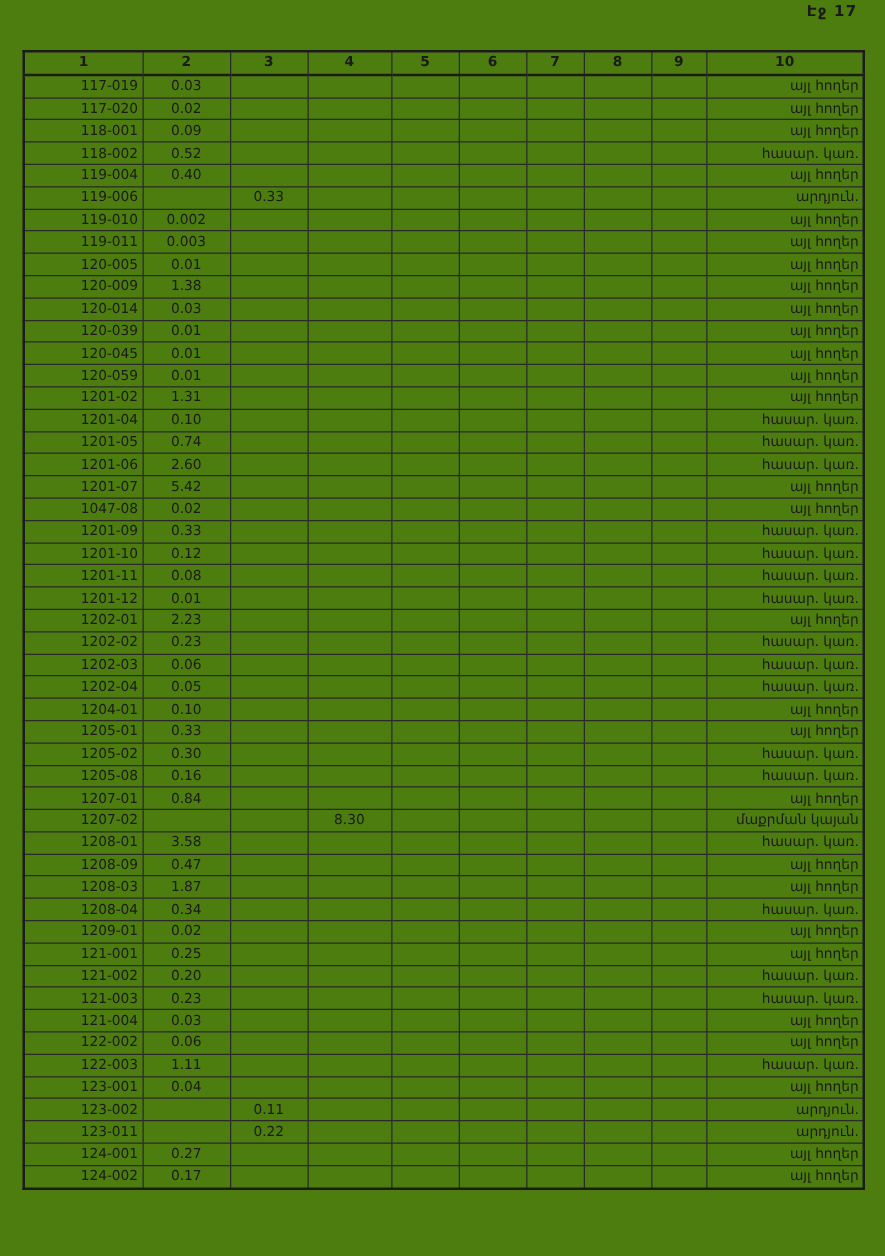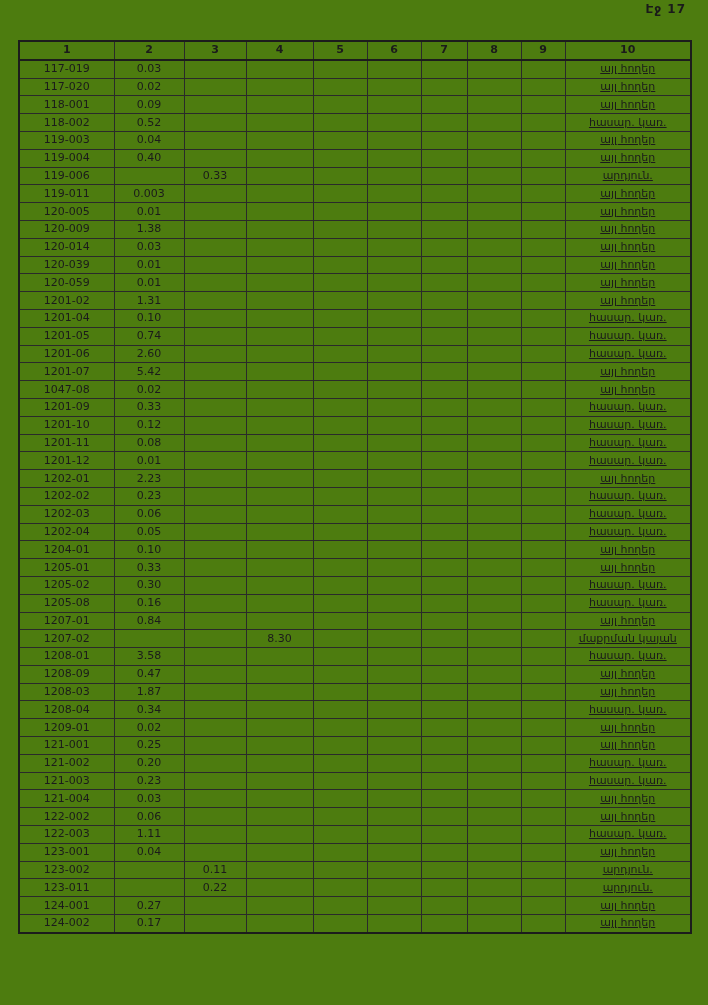--- a/index.html
+++ b/index.html
@@ -46,24 +46,24 @@
   }
   table.data-table {
     border: 2px solid #1c1c1c;
   }
   table.data-table th {
     font-weight: 700;
     text-align: center;
     border-bottom: 2px solid #1c1c1c;
     font-size: 11px;
   }
-  td.col1 { text-align: center; padding-left: 5px; }
+  td.col1 { text-align: right; padding-left: 5px; }
   td.col2, td.col3, td.col4, td.col5,
   td.col6, td.col7, td.col8, td.col9 { text-align: center; }
-  td.col10 { text-align: center; padding-left: 4px; font-size: 10.5px; text-decoration: underline; }
+  td.col10 { text-align: right; padding-left: 4px; font-size: 10.5px; }
 </style>
 </head>
 <body>
 
 <div class="page">
   <div class="page-number">Էջ 17</div>
 
   <table class="data-table">
     <colgroup id="table-colgroup">
         <col style="width: 95px;">
@@ -134,32 +134,20 @@
           <td class="col3"></td>
           <td class="col4"></td>
           <td class="col5"></td>
           <td class="col6"></td>
           <td class="col7"></td>
           <td class="col8"></td>
           <td class="col9"></td>
           <td class="col10">հասար. կառ.</td>
         </tr>
         <tr>
-          <td class="col1">119-003</td>
-          <td class="col2">0.04</td>
-          <td class="col3"></td>
-          <td class="col4"></td>
-          <td class="col5"></td>
-          <td class="col6"></td>
-          <td class="col7"></td>
-          <td class="col8"></td>
-          <td class="col9"></td>
-          <td class="col10">այլ հողեր</td>
-        </tr>
-        <tr>
           <td class="col1">119-004</td>
           <td class="col2">0.40</td>
           <td class="col3"></td>
           <td class="col4"></td>
           <td class="col5"></td>
           <td class="col6"></td>
           <td class="col7"></td>
           <td class="col8"></td>
           <td class="col9"></td>
           <td class="col10">այլ հողեր</td>
@@ -170,20 +158,32 @@
           <td class="col3">0.33</td>
           <td class="col4"></td>
           <td class="col5"></td>
           <td class="col6"></td>
           <td class="col7"></td>
           <td class="col8"></td>
           <td class="col9"></td>
           <td class="col10">արդյուն.</td>
         </tr>
         <tr>
+          <td class="col1">119-010</td>
+          <td class="col2">0.002</td>
+          <td class="col3"></td>
+          <td class="col4"></td>
+          <td class="col5"></td>
+          <td class="col6"></td>
+          <td class="col7"></td>
+          <td class="col8"></td>
+          <td class="col9"></td>
+          <td class="col10">այլ հողեր</td>
+        </tr>
+        <tr>
           <td class="col1">119-011</td>
           <td class="col2">0.003</td>
           <td class="col3"></td>
           <td class="col4"></td>
           <td class="col5"></td>
           <td class="col6"></td>
           <td class="col7"></td>
           <td class="col8"></td>
           <td class="col9"></td>
           <td class="col10">այլ հողեր</td>
@@ -219,20 +219,32 @@
           <td class="col4"></td>
           <td class="col5"></td>
           <td class="col6"></td>
           <td class="col7"></td>
           <td class="col8"></td>
           <td class="col9"></td>
           <td class="col10">այլ հողեր</td>
         </tr>
         <tr>
           <td class="col1">120-039</td>
+          <td class="col2">0.01</td>
+          <td class="col3"></td>
+          <td class="col4"></td>
+          <td class="col5"></td>
+          <td class="col6"></td>
+          <td class="col7"></td>
+          <td class="col8"></td>
+          <td class="col9"></td>
+          <td class="col10">այլ հողեր</td>
+        </tr>
+        <tr>
+          <td class="col1">120-045</td>
           <td class="col2">0.01</td>
           <td class="col3"></td>
           <td class="col4"></td>
           <td class="col5"></td>
           <td class="col6"></td>
           <td class="col7"></td>
           <td class="col8"></td>
           <td class="col9"></td>
           <td class="col10">այլ հողեր</td>
         </tr>

